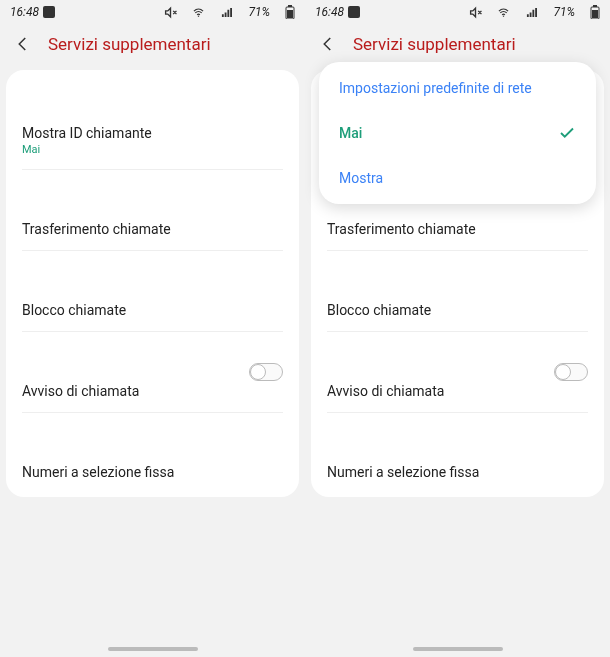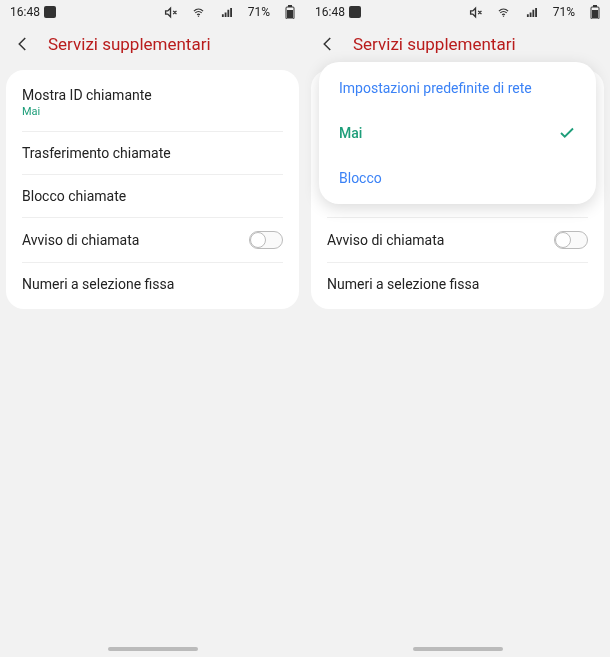--- a/index.html
+++ b/index.html
@@ -19,20 +19,21 @@
     }
     .status-bar {
       height: 24px;
       display: flex;
       justify-content: space-between;
       align-items: center;
       padding: 0 10px;
       font-size: 12px;
       color: #222;
       background: #f2f2f2;
+      font-style: italic;
     }
     .status-left { display: flex; align-items: center; gap: 4px; }
     .status-right { display: flex; align-items: center; gap: 15px; }
     .status-icon-box {
       width: 12px; height: 12px;
       background: #333;
       border-radius: 2px;
       display: inline-block;
     }
     .header {
@@ -60,20 +61,21 @@
     .setting-item {
       padding: 13px 16px;
       display: flex;
       align-items: center;
       justify-content: space-between;
     }
     .setting-text { flex: 1; }
     .setting-label {
       font-size: 14px;
       color: #222;
+      margin-top: 38px;
     }
     .setting-sub {
       font-size: 11px;
       color: #1e9e7a;
       margin-top: 2px;
     }
     .divider {
       height: 1px;
       background: #eee;
       margin: 0 16px;
@@ -255,18 +257,18 @@
     <div class="popup-item">
       <span>Impostazioni predefinite di rete</span>
     </div>
     <div class="popup-item selected">
       <span>Mai</span>
       <svg class="check" viewBox="0 0 24 24">
           <polyline points="4 12 9 17 20 6"></polyline>
         </svg>
     </div>
     <div class="popup-item">
-      <span>Blocco</span>
+      <span>Mostra</span>
     </div>
   </div>
 
   <div class="nav-handle"></div>
 </div>
 
 </body></html>

